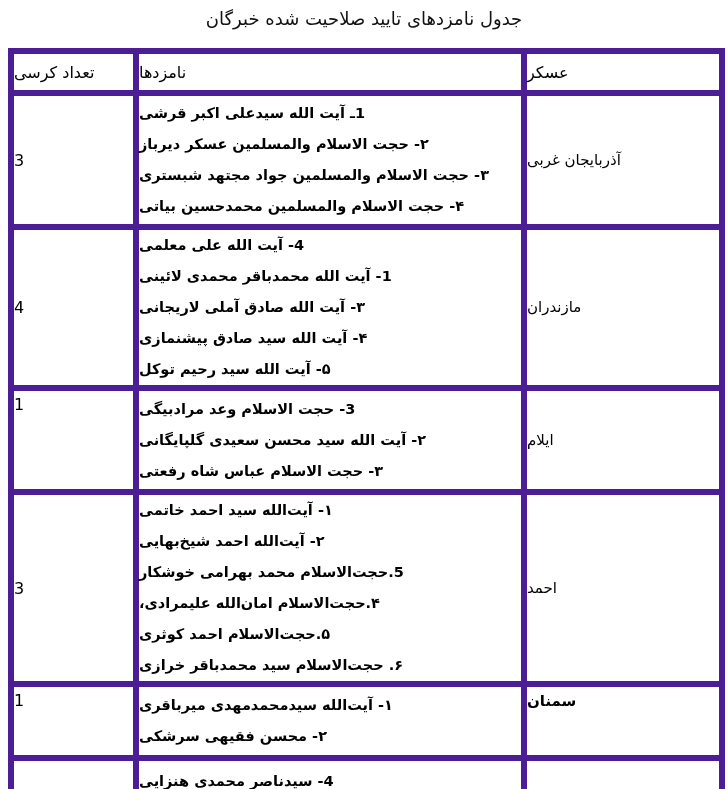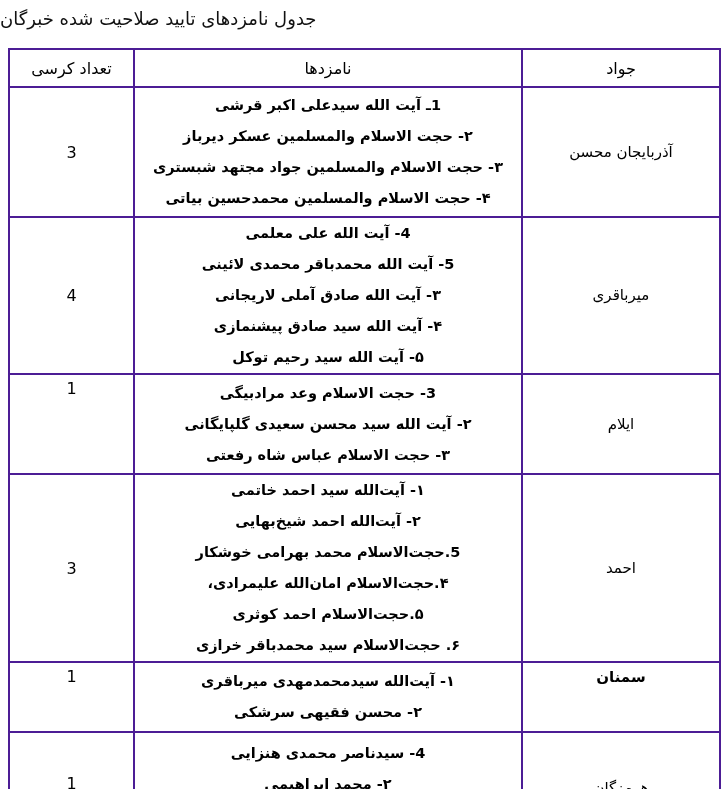--- a/index.html
+++ b/index.html
@@ -7,39 +7,39 @@
     width:728px;height:789px;
     background:#ffffff;
     font-family:"DejaVu Sans", sans-serif;
     color:#000;
     position:relative;
     overflow:hidden;
   }
   .title{
     position:absolute;
     top:8px;left:0;right:0;
-    text-align:left;
+    text-align:center;
     font-size:18px;
     direction:rtl;
     color:#111;
   }
   table.tbl{
     position:absolute;
     left:8px;top:48px;
     width:711px;
     border-collapse:collapse;
     table-layout:fixed;
     direction:rtl;
   }
   .tbl th,.tbl td{
-    border:2px solid #4c1d95;
+    border:6px solid #4c1d95;
     padding:0;
     background:#fff;
     vertical-align:middle;
-    text-align:center;
+    text-align:left;
   }
   .tbl th{
     height:36px;
     font-weight:normal;
     font-size:16px;
   }
   col.c-province{width:198px;}
   col.c-cands{width:388px;}
   col.c-seats{width:125px;}
   td.province{
@@ -77,41 +77,41 @@
 <div class="title">جدول نامزدهای تایید صلاحیت شده خبرگان</div>
 
 <table class="tbl">
   <colgroup>
     <col class="c-province">
     <col class="c-cands">
     <col class="c-seats">
   </colgroup>
   <thead>
     <tr>
-      <th>جواد</th>
+      <th>عسکر</th>
       <th>نامزدها</th>
       <th>تعداد کرسی</th>
     </tr>
   </thead>
   <tbody id="tbody">
       <tr class="row-1">
-        <td class="province">آذربایجان محسن</td>
+        <td class="province">آذربایجان غربی</td>
         <td class="cands">
           <div class="cand-line">1ـ آیت الله سیدعلی اکبر قرشی</div>
           <div class="cand-line">۲- حجت الاسلام والمسلمین عسکر دیرباز</div>
           <div class="cand-line">۳- حجت الاسلام والمسلمین جواد مجتهد شبستری</div>
           <div class="cand-line">۴- حجت الاسلام والمسلمین محمدحسین بیاتی</div>
         </td>
         <td class="seats">3</td>
       </tr>
       <tr class="row-2">
-        <td class="province">میرباقری</td>
+        <td class="province">مازندران</td>
         <td class="cands">
           <div class="cand-line">4- آیت الله علی معلمی</div>
-          <div class="cand-line">5- آیت الله محمدباقر محمدی لائینی</div>
+          <div class="cand-line">1- آیت الله محمدباقر محمدی لائینی</div>
           <div class="cand-line">۳- آیت الله صادق آملی لاریجانی</div>
           <div class="cand-line">۴- آیت الله سید صادق پیشنمازی</div>
           <div class="cand-line">۵- آیت الله سید رحیم توکل</div>
         </td>
         <td class="seats">4</td>
       </tr>
       <tr class="row-3">
         <td class="province">ایلام</td>
         <td class="cands">
           <div class="cand-line">3- حجت الاسلام وعد مرادبیگی</div>

